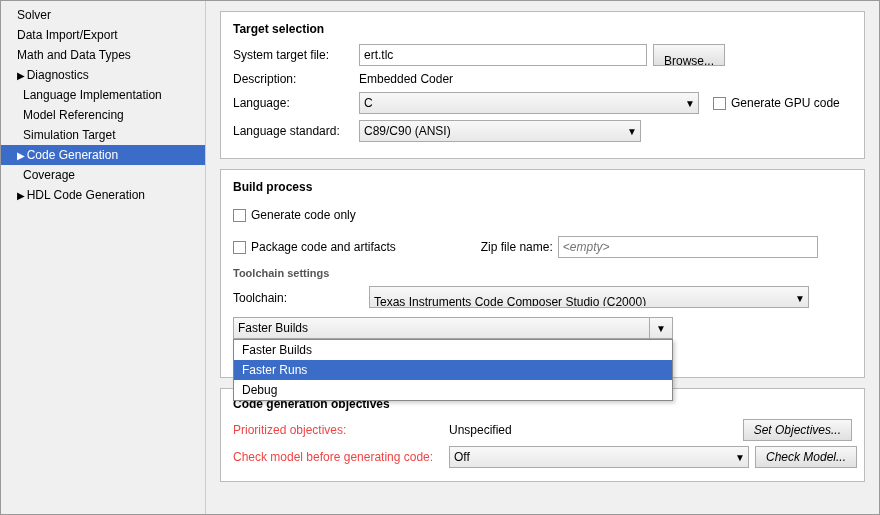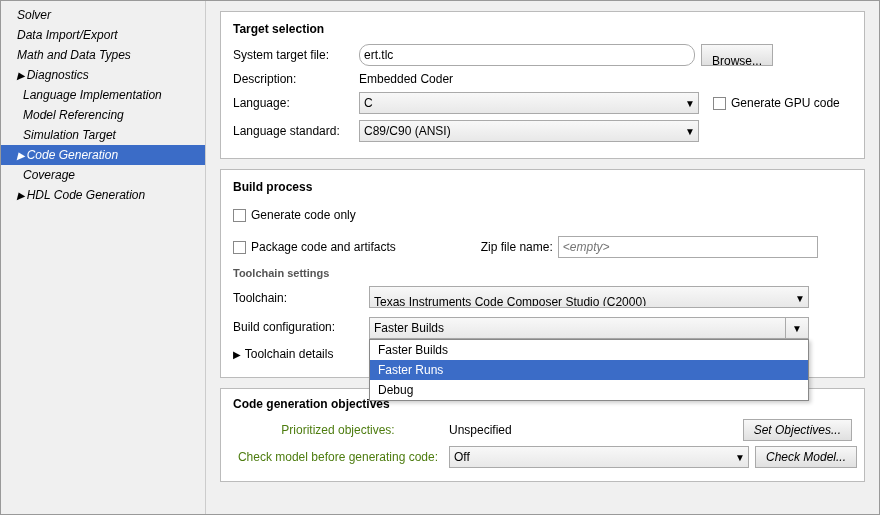--- a/index.html
+++ b/index.html
@@ -1,48 +1,48 @@
 <!DOCTYPE html>
 <html><head>
   <meta charset="utf-8">
   <style>
     * { box-sizing: border-box; margin: 0; padding: 0; font-family: Arial, sans-serif; font-size: 12px; }
     body { background: #f0f0f0; width: 880px; height: 515px; overflow: hidden; }
     .main-container { display: flex; width: 880px; height: 515px; border: 1px solid #999; background: #f0f0f0; }
     
     
-    .sidebar { width: 205px; background: #f0f0f0; border-right: 1px solid #ccc; padding: 4px 0; flex-shrink: 0; overflow-y: auto; font-style: italic; }
+    .sidebar { width: 205px; background: #f0f0f0; border-right: 1px solid #ccc; padding: 4px 0; flex-shrink: 0; overflow-y: auto; }
     .sidebar-item { padding: 3px 8px 3px 16px; cursor: pointer; color: #000; white-space: nowrap; }
     .sidebar-item.active { background: #3b6cc7; color: #fff; }
     .sidebar-item.with-arrow { padding-left: 6px; display: flex; align-items: center; gap: 2px; }
     .sidebar-item.with-arrow .arrow { font-size: 10px; }
     .sidebar-item.indented { padding-left: 16px; }
     .sidebar-item.indent2 { padding-left: 22px; }
 
     
     .content { flex: 1; padding: 10px 14px; overflow-y: auto; background: #f0f0f0; }
     
     .section-title { font-weight: bold; font-size: 12px; margin-bottom: 8px; color: #000; }
     
     .panel { background: #fff; border: 1px solid #bbb; padding: 10px 12px; margin-bottom: 10px; }
     
     .form-row { display: flex; align-items: center; margin-bottom: 6px; gap: 6px; }
     .form-label { color: #000; white-space: nowrap; min-width: 120px; }
     
     .text-input { height: 22px; border: 1px solid #aaa; background: #fff; padding: 1px 4px; font-size: 12px; }
-    .text-input-long { width: 336px; border-radius: 10px; }
+    .text-input-long { width: 288px; }
     
     .browse-btn { height: 22px; padding: 9px 10px; border: 1px solid #aaa; background: linear-gradient(to bottom, #f8f8f8, #e0e0e0); cursor: pointer; font-size: 12px; }
     
     .desc-value { color: #000; font-size: 12px; }
     
     .select-wrap { position: relative; display: inline-block; }
     .select-box { height: 22px; border: 1px solid #aaa; background: linear-gradient(to bottom, #f8f8f8, #e8e8e8); padding: 1px 24px 1px 4px; font-size: 12px; appearance: none; -webkit-appearance: none; cursor: pointer; }
     .select-box-long { width: 340px; }
-    .select-box-medium { width: 340px; }
+    .select-box-medium { width: 282px; }
     .select-arrow { position: absolute; right: 4px; top: 50%; transform: translateY(-50%); pointer-events: none; font-size: 10px; }
     
     .checkbox-row { display: flex; align-items: center; gap: 5px; margin-bottom: 5px; margin-top: 14px; }
     .checkbox-box { width: 13px; height: 13px; border: 1px solid #888; background: #fff; display: inline-block; flex-shrink: 0; }
     
     .gpu-row { display: flex; align-items: center; gap: 5px; margin-left: 8px; }
     .toolchain-label { font-weight: bold; margin-bottom: 6px; color: #555; font-size: 11px; }
     
     .toolchain-row { display: flex; align-items: center; margin-bottom: 8px; gap: 6px; }
     .toolchain-field-label { min-width: 130px; }
@@ -56,21 +56,21 @@
     .dropdown-item { padding: 3px 8px; cursor: pointer; color: #000; }
     .dropdown-item.selected { background: #3b6cc7; color: #fff; }
     
     .toolchain-details-row { display: flex; align-items: center; gap: 4px; margin-bottom: 6px; }
     .expand-arrow { font-size: 10px; cursor: pointer; }
     
     .objectives-panel { background: #fff; border: 1px solid #bbb; padding: 8px 12px; }
     .objectives-title { font-weight: bold; margin-bottom: 8px; }
     
     .obj-row { display: flex; align-items: center; margin-bottom: 5px; gap: 6px; }
-    .obj-label { min-width: 210px; color: #4d7c0f; text-align: center; }
+    .obj-label { min-width: 210px; color: #ef4444; }
     .obj-value { color: #000; }
     
     .obj-btn { height: 22px; padding: 1px 10px; border: 1px solid #aaa; background: linear-gradient(to bottom, #f8f8f8, #e0e0e0); cursor: pointer; font-size: 12px; white-space: nowrap; margin-left: auto; font-style: italic; }
     
     .check-model-select { width: 300px; }
     
     .zip-label { color: #000; white-space: nowrap; }
     .zip-input { height: 22px; border: 1px solid #aaa; background: #fff; padding: 1px 4px; font-size: 12px; width: 260px; color: #999; font-style: italic; }
   </style>
 </head>
@@ -183,21 +183,20 @@
           <select class="toolchain-select">
             <option>Texas Instruments Code Composer Studio (C2000)</option>
             <option>MinGW64</option>
             <option>Microsoft Visual C++ 2019</option>
           </select>
           <span class="select-arrow">▼</span>
         </div>
       </div>
 
       <div class="toolchain-row" style="align-items: flex-start; position: relative;">
-        <span class="form-label toolchain-field-label" style="padding-top: 3px;">Build configuration:</span>
         <div class="build-config-wrap">
           <div style="display: flex; align-items: center; border: 1px solid #aaa; height: 22px; background: linear-gradient(to bottom, #f8f8f8, #e8e8e8); width: 440px;">
             <span style="padding: 0 4px; flex:1;">Faster Builds</span>
             <span style="padding: 0 6px; font-size:10px; border-left: 1px solid #aaa; height: 100%; display:flex; align-items:center;">▼</span>
           </div>
 
           <div class="dropdown-overlay">
             <div class="dropdown-item">Faster Builds</div>
             <div class="dropdown-item selected">Faster Runs</div>
             <div class="dropdown-item">Debug</div>

